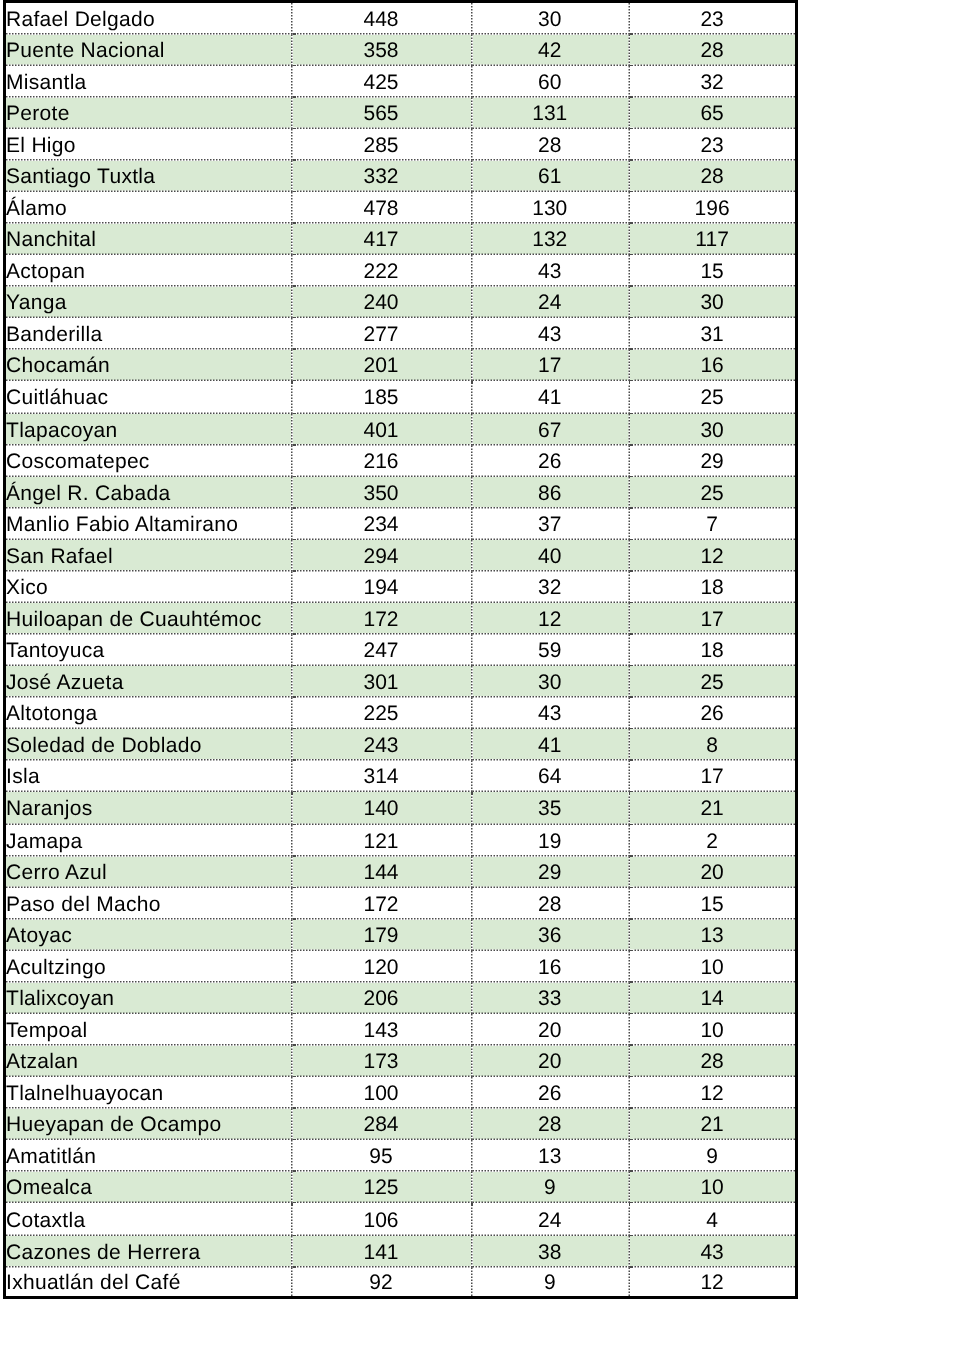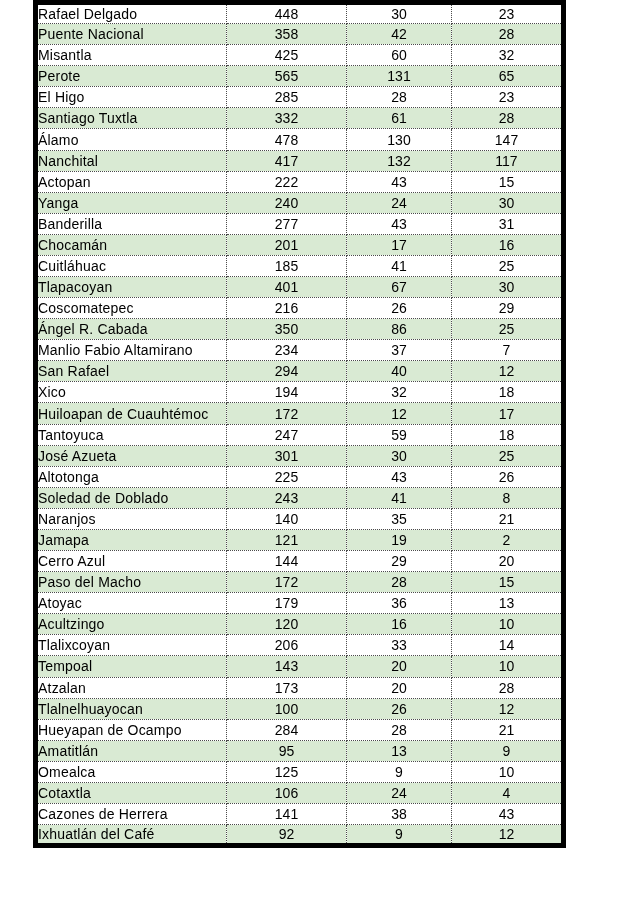--- a/index.html
+++ b/index.html
@@ -15,24 +15,23 @@
     width:640px;height:907px;
     background:var(--bg);
     overflow:hidden;
     font-family:"Liberation Sans", sans-serif;
   }
   table.data-table{
     position:absolute;
     left:2px;top:0;
     border-collapse:collapse;
     table-layout:fixed;
-    border:5px solid #000000;
+    border:2px solid #000000;
     font-size:14px;
     color:var(--text);
-    margin-left:31px;
   }
   .data-table tr{height:21.093px;}
   .data-table td{
     border:1px dotted var(--grid);
     overflow:hidden;
     white-space:nowrap;
     padding:0;
     vertical-align:middle;
     background:#ffffff;
   }
@@ -92,21 +91,21 @@
         <tr>
           <td class="cell-name">Santiago Tuxtla</td>
           <td class="cell-num">332</td>
           <td class="cell-num">61</td>
           <td class="cell-num">28</td>
         </tr>
         <tr>
           <td class="cell-name">Álamo</td>
           <td class="cell-num">478</td>
           <td class="cell-num">130</td>
-          <td class="cell-num">147</td>
+          <td class="cell-num">196</td>
         </tr>
         <tr>
           <td class="cell-name">Nanchital</td>
           <td class="cell-num">417</td>
           <td class="cell-num">132</td>
           <td class="cell-num">117</td>
         </tr>
         <tr>
           <td class="cell-name">Actopan</td>
           <td class="cell-num">222</td>
@@ -195,20 +194,26 @@
           <td class="cell-name">Altotonga</td>
           <td class="cell-num">225</td>
           <td class="cell-num">43</td>
           <td class="cell-num">26</td>
         </tr>
         <tr>
           <td class="cell-name">Soledad de Doblado</td>
           <td class="cell-num">243</td>
           <td class="cell-num">41</td>
           <td class="cell-num">8</td>
+        </tr>
+        <tr>
+          <td class="cell-name">Isla</td>
+          <td class="cell-num">314</td>
+          <td class="cell-num">64</td>
+          <td class="cell-num">17</td>
         </tr>
         <tr>
           <td class="cell-name">Naranjos</td>
           <td class="cell-num">140</td>
           <td class="cell-num">35</td>
           <td class="cell-num">21</td>
         </tr>
         <tr>
           <td class="cell-name">Jamapa</td>
           <td class="cell-num">121</td>

